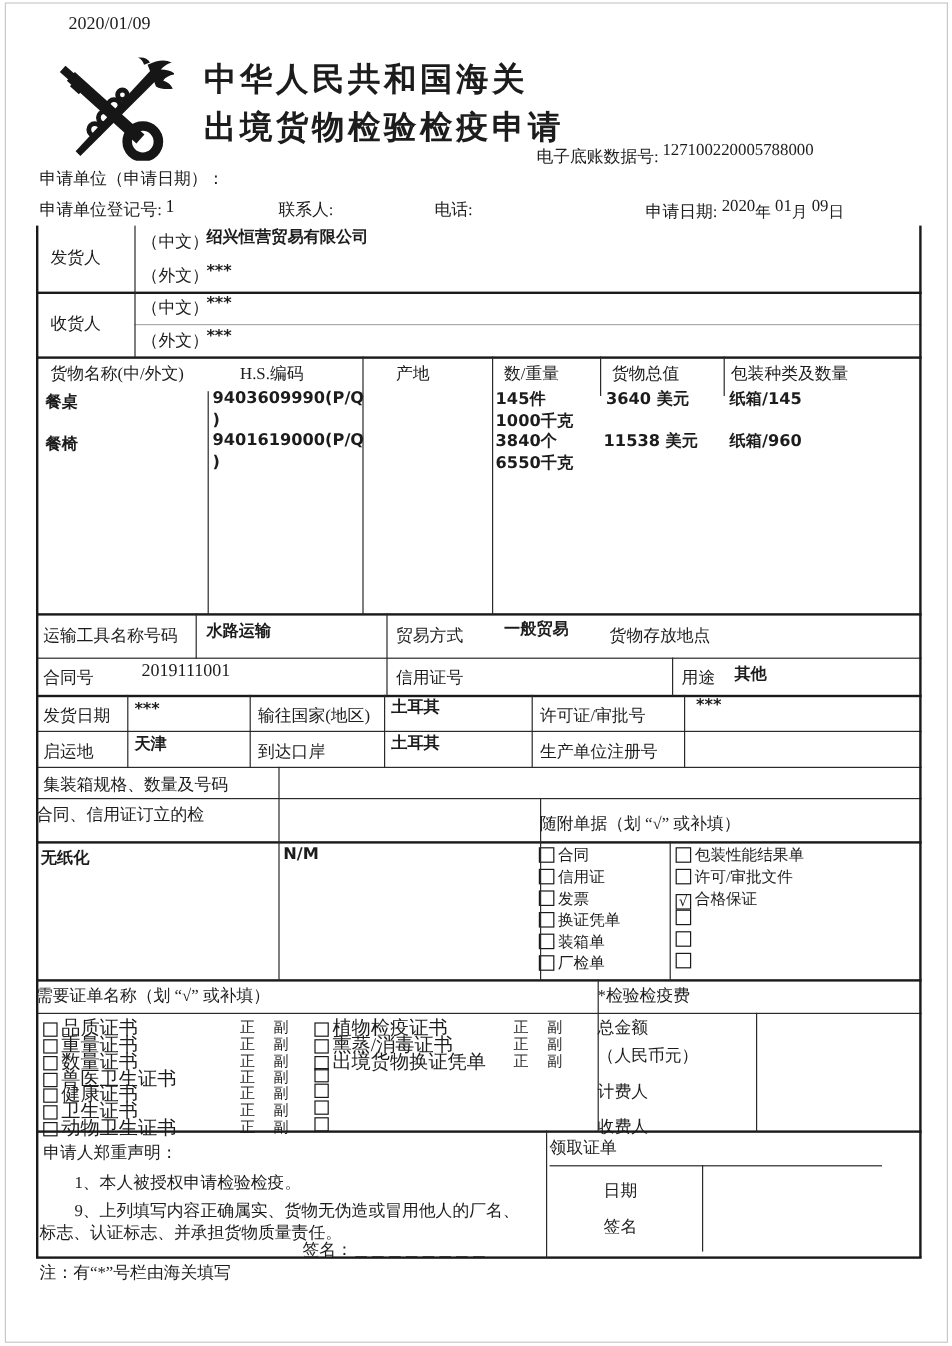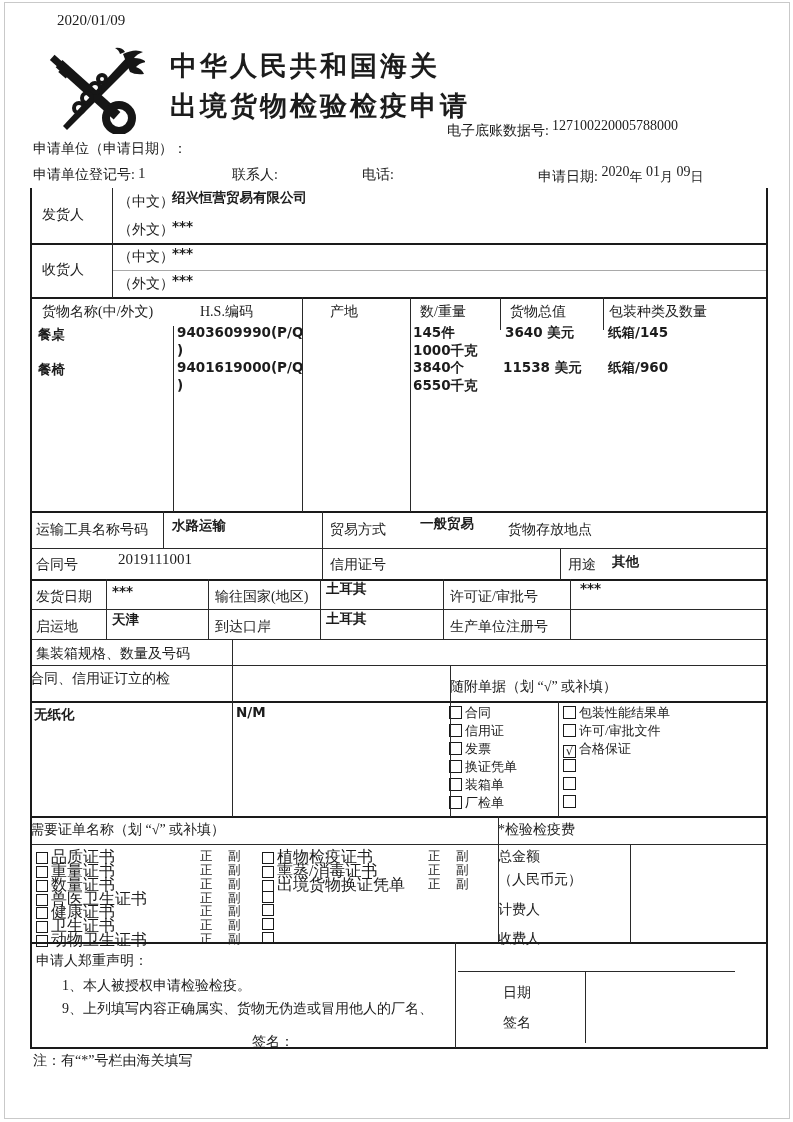--- a/index.html
+++ b/index.html
@@ -202,24 +202,26 @@
     <div class="abs s12" style="left:456px;top:876px">副</div>
 
   <div class="abs ctr" style="left:498px;top:848px;width:132px">总金额</div>
   <div class="abs ctr" style="left:498px;top:871px;width:132px">（人民币元）</div>
   <div class="abs ctr" style="left:498px;top:901px;width:132px">计费人</div>
   <div class="abs ctr" style="left:498px;top:930px;width:132px">收费人</div>
 
   <div class="abs" style="left:36px;top:952px">申请人郑重声明：</div>
   <div class="abs" style="left:62px;top:977px">1、本人被授权申请检验检疫。</div>
   <div class="abs" style="left:62px;top:1000px">9、上列填写内容正确属实、货物无伪造或冒用他人的厂名、</div>
+  <div class="abs" style="left:33px;top:1019px">标志、认证标志、并承担货物质量责任。</div>
   <div class="abs" style="left:252px;top:1033px">
     <span>签名：</span><span>＿＿＿＿＿＿＿＿</span>
   </div>
 
+  <div class="abs ctr" style="left:458px;top:948px;width:277px">领取证单</div>
   <div class="abs" style="left:503px;top:984px">日期</div>
   <div class="abs" style="left:503px;top:1014px">签名</div>
 
   <div class="abs" style="left:33px;top:1052px">注：有“*”号栏由海关填写</div>
 
   <div class="hl2" style="left:30px;top:243px;width:738px"></div>
   <div class="hlg" style="left:112px;top:270px;width:656px"></div>
   <div class="hl2" style="left:30px;top:297px;width:738px"></div>
   <div class="hl2" style="left:30px;top:511px;width:738px"></div>
   <div class="hl" style="left:30px;top:548px;width:738px"></div>

